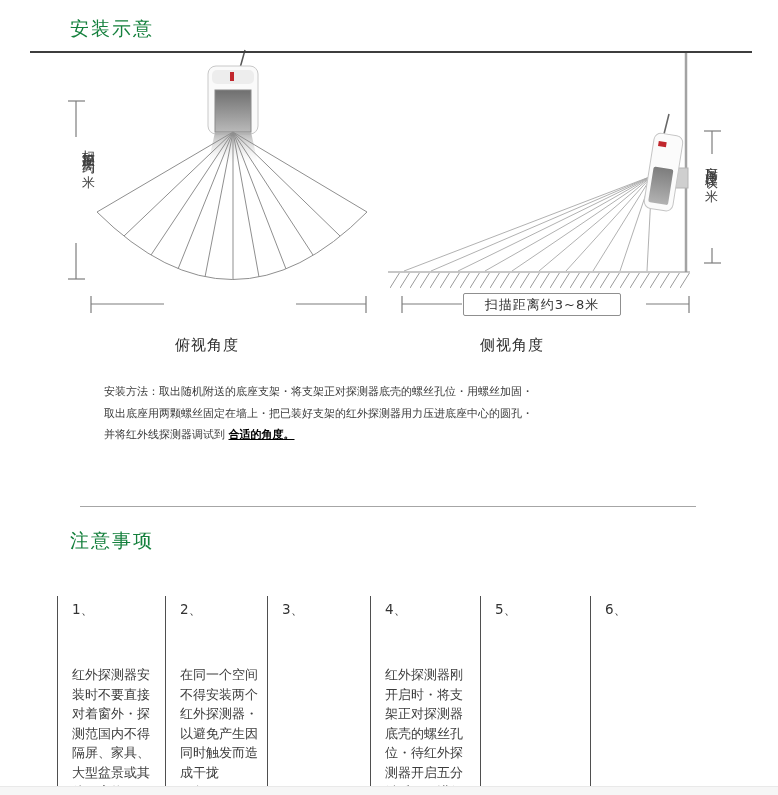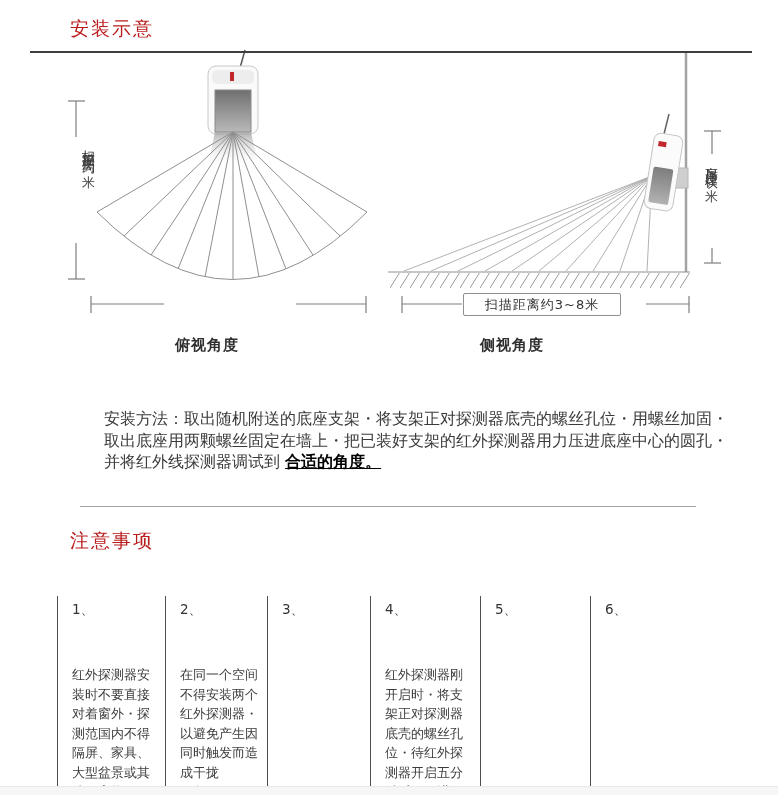--- a/index.html
+++ b/index.html
@@ -1,34 +1,34 @@
 <!DOCTYPE html>
 <html><head>
 <meta charset="utf-8">
 <style>
   html,body { margin:0; padding:0; background:#ffffff; }
   .page {
     position:relative; width:778px; height:795px; background:#ffffff; overflow:hidden;
     font-family:"DejaVu Sans", sans-serif; color:#3b3b3b;
   }
   .abs { position:absolute; }
-  .h1 { font-size:19px; letter-spacing:2px; color:#b91c1c; }
+  .h1 { font-size:19px; letter-spacing:2px; color:#15803d; }
   .rule-dark { height:2px; background:#3d3d3d; }
   .rule-gray { height:1px; background:#a6a6a6; }
-  .caption { font-size:15px; font-weight:700; color:#2f2f2f; text-align:center; width:110px; letter-spacing:1px; }
+  .caption { font-size:15px; font-weight:400; color:#2f2f2f; text-align:center; width:110px; letter-spacing:1px; }
   .vtext {
     writing-mode:vertical-rl; text-orientation:mixed;
     font-size:13px; color:#3c3c3c; letter-spacing:3px; line-height:16px;
   }
   .dim-box {
     box-sizing:border-box; width:158px; height:23px; border:1px solid #8f8f8f;
     background:#fff; font-size:13px; color:#333; text-align:center; line-height:21px;
     border-radius:2px; letter-spacing:1px;
   }
-  .para { font-size:16px; line-height:21.5px; color:#3a3a3a; white-space:nowrap;margin-top:27px; }
+  .para { font-size:11px; line-height:21.5px; color:#3a3a3a; white-space:nowrap; }
   .para b { color:#000000;text-decoration:underline; }
   .notices-grid {
     display:grid; grid-template-columns:108px 102px 103px 110px 110px 131px;
     height:167px;
   }
   .notice-col { border-left:1px solid #4f4f4f; padding:3px 0 0 14px; box-sizing:border-box; }
   .notice-num { font-size:13.5px; line-height:20px; color:#333; }
   .notice-text {
     width:80px; font-size:13px; line-height:19.5px; color:#3d3d3d;
     white-space:pre-wrap; line-break:anywhere; word-break:break-all;margin-top:46px;

